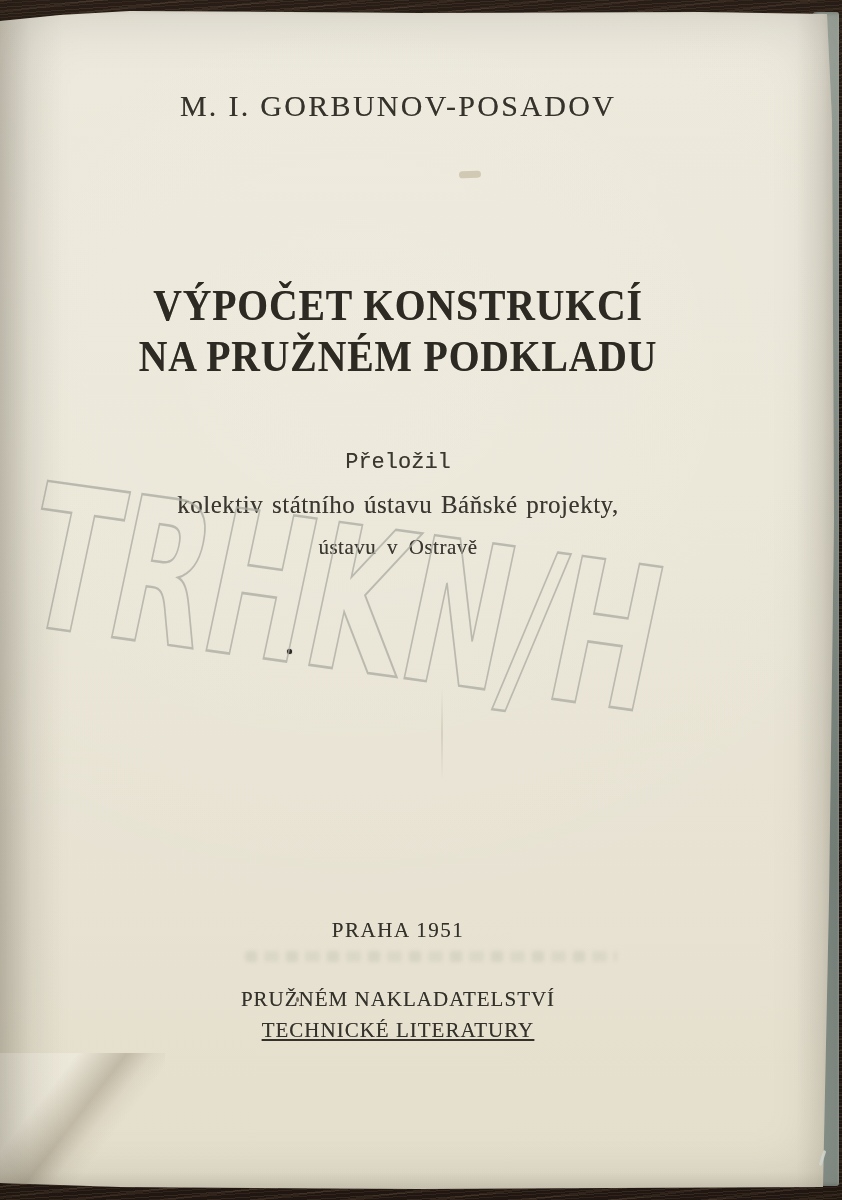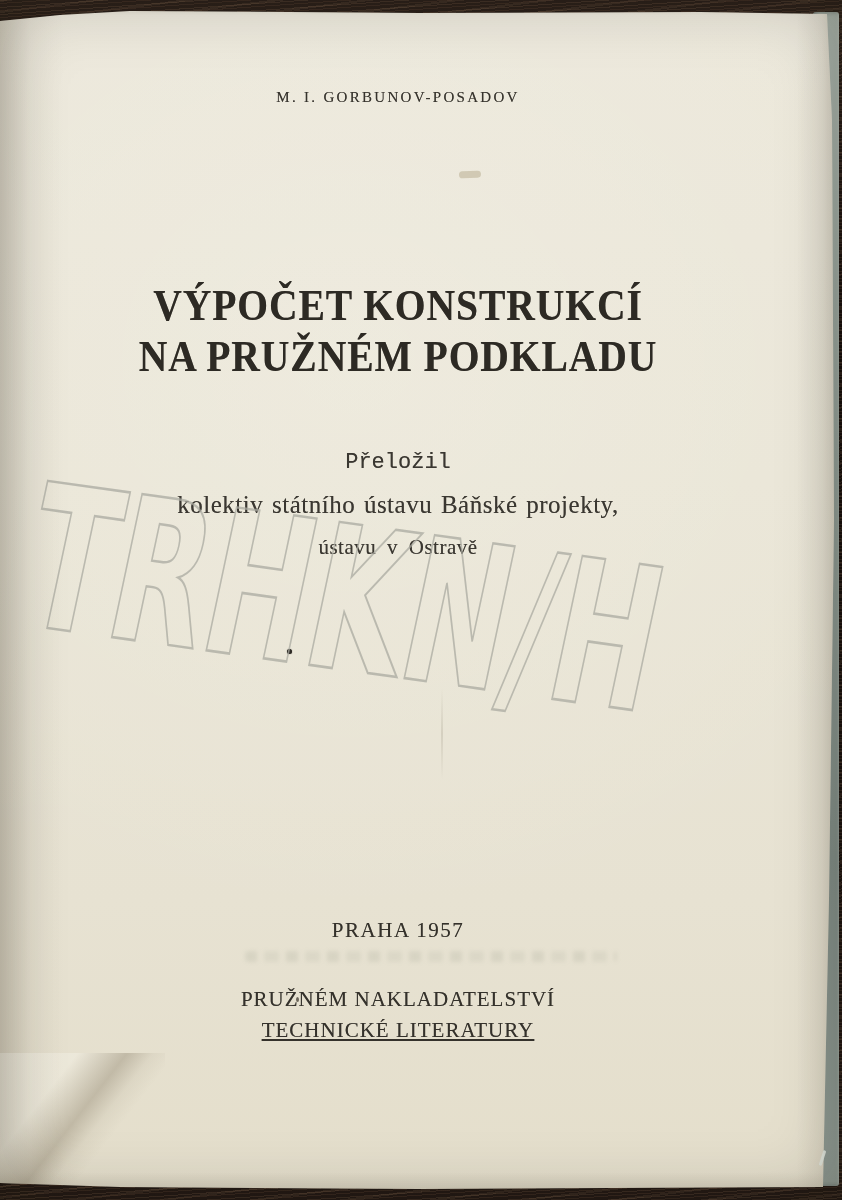--- a/index.html
+++ b/index.html
@@ -36,21 +36,21 @@
       linear-gradient(0deg, rgba(110,100,78,0.22) 0px, rgba(110,100,78,0) 28px),
       linear-gradient(180deg, rgba(118,106,84,0.25) 0px, rgba(118,106,84,0) 15px),
       linear-gradient(180deg, #ece8db 0%, #eae6d7 40%, #e7e2d2 75%, #e4decb 100%);
   }
   
   .line {
     position: absolute; left: 0; width: 796px; text-align: center;
     color: #3a3731; white-space: nowrap; line-height: 1.15;
     text-shadow: 0 0 0.6px rgba(70,65,58,0.55);
   }
-  .author    { top: 89px;  font-size: 15px; letter-spacing: 2.3px; color: #36332d; }
+  .author    { top: 89px;  font-size: 30px; letter-spacing: 2.3px; color: #36332d; }
   .title     { font-size: 44px; font-weight: bold; letter-spacing: 1px; color: #2d2a24;
                transform: scaleX(0.9); transform-origin: 398px 50%; }
   .t1        { top: 281px; }
   .t2        { top: 332px; }
   .preloz    { top: 450px; font-size: 22px; font-family: Liberation Mono, monospace; }
   .kolektiv  { top: 491px; font-size: 25px; letter-spacing: 0.5px; word-spacing: 2px; }
   .pobocka   { top: 535px; font-size: 21px; letter-spacing: 0.5px; word-spacing: 5px; }
   .caps      { font-size: 21px; letter-spacing: 1.5px; color: #34312b; }
   .praha     { top: 918px; }
   .pub1      { top: 987px;  letter-spacing: 1px; }
@@ -100,21 +100,21 @@
 
     <div class="line author">M. I. GORBUNOV-POSADOV</div>
 
     <div class="line title t1">VÝPOČET KONSTRUKCÍ</div>
     <div class="line title t2">NA PRUŽNÉM PODKLADU</div>
 
     <div class="line preloz">Přeložil</div>
     <div class="line kolektiv">kolektiv státního ústavu Báňské projekty,</div>
     <div class="line pobocka">ústavu v Ostravě</div>
 
-    <div class="line caps praha">PRAHA 1957</div>
+    <div class="line caps praha">PRAHA 1951</div>
     <div class="line caps pub1">PRUŽNÉM NAKLADATELSTVÍ</div>
     <div class="line caps pub2">TECHNICKÉ LITERATURY</div>
 
     <div class="blemish smudge"></div>
     <div class="blemish ink-dot"></div>
     <div class="blemish ink-speck"></div>
     <div class="blemish showthrough"></div>
     <div class="blemish crease-line"></div>
     <div class="blemish corner-crease"></div>
   </div>

